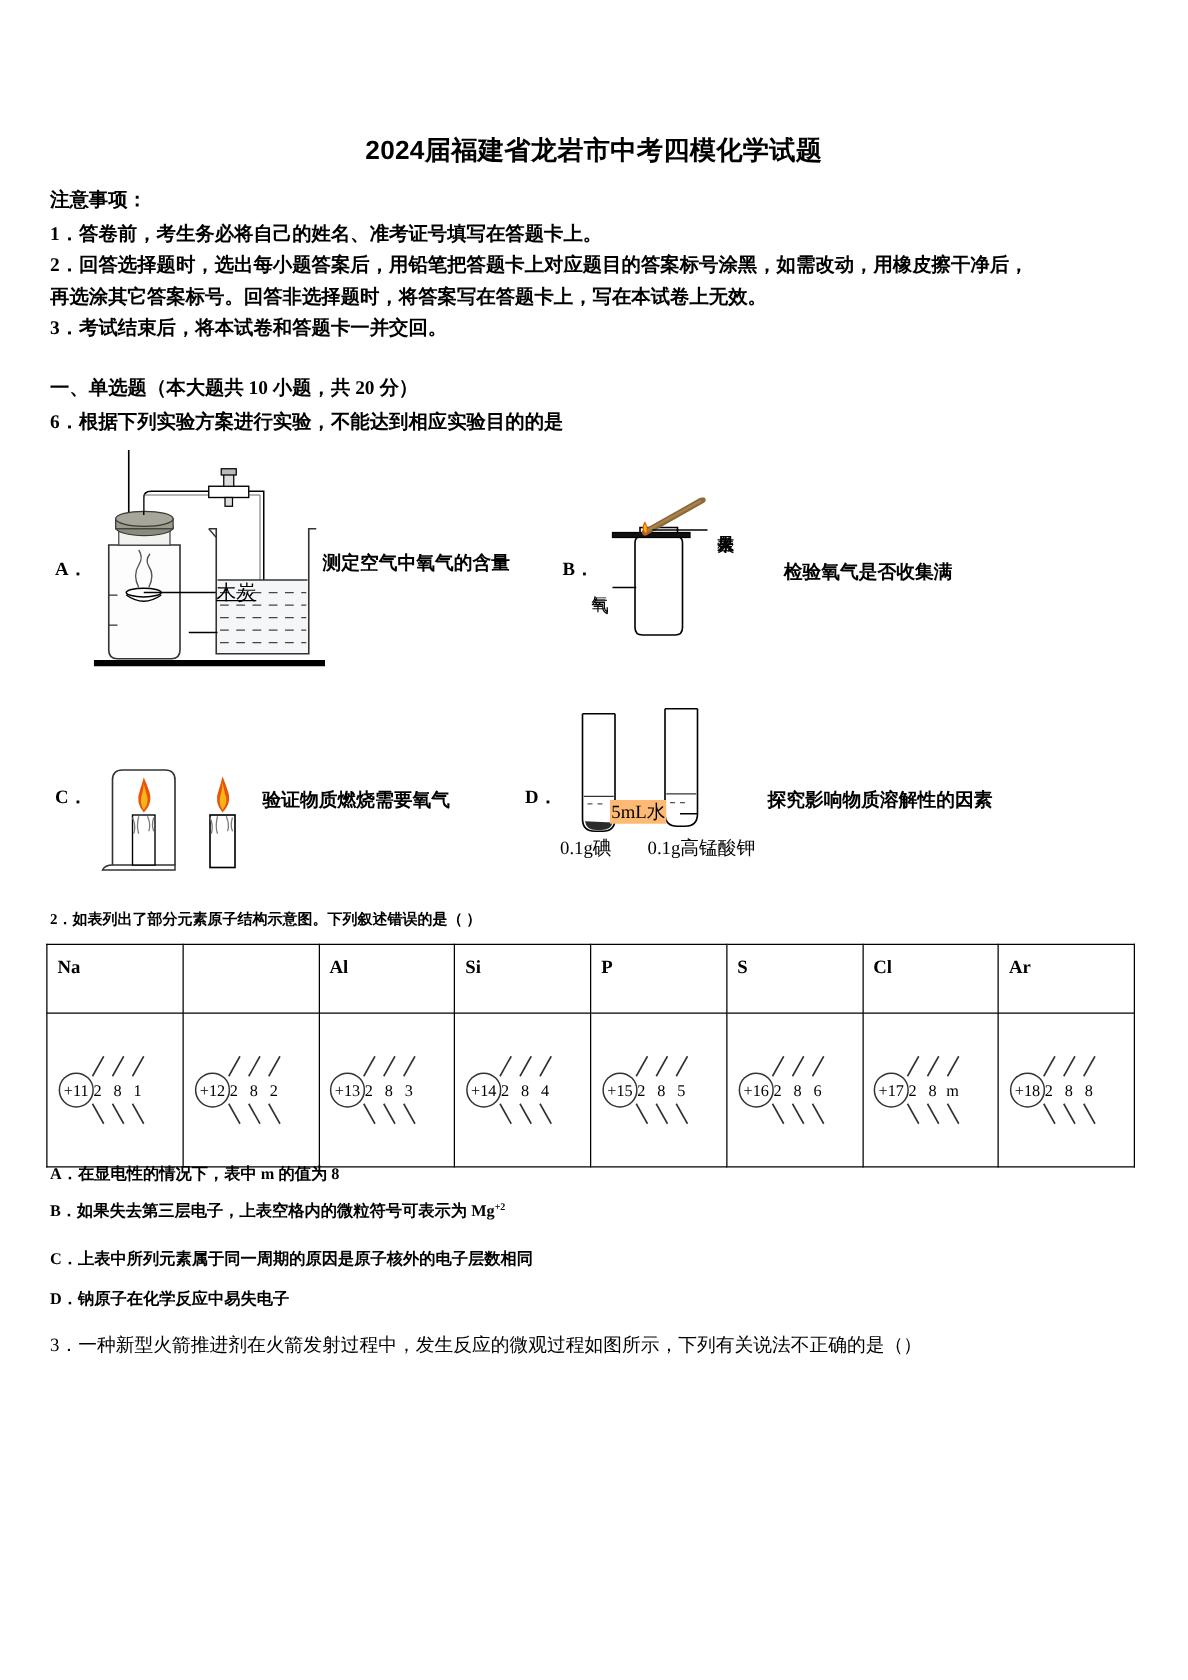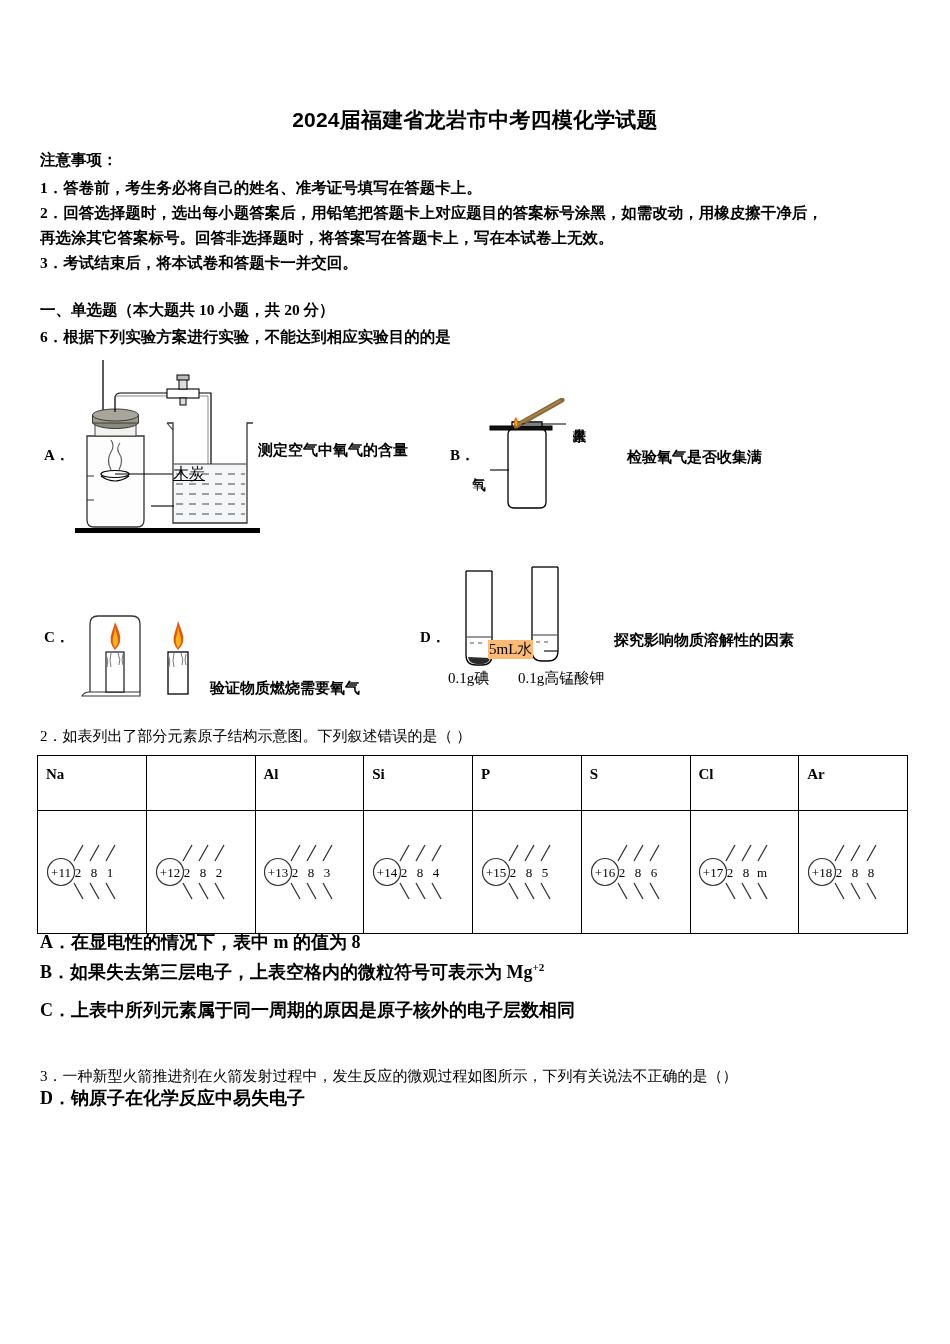--- a/index.html
+++ b/index.html
@@ -78,21 +78,22 @@
   
   .figA { position: absolute; left: 75px; top: 360px; width: 185px; height: 180px; }
   .figB { position: absolute; left: 470px; top: 398px; width: 150px; height: 132px; }
   .figC { position: absolute; left: 80px; top: 608px; width: 130px; height: 92px; }
   .figD { position: absolute; left: 452px; top: 563px; width: 170px; height: 132px; }
 
   
   .q2-stem {
     position: absolute;
     left: 40px; top: 727px;
-    font-size: 15px;
+    font-size: 12px;
+    font-weight: bold;
   }
   table.struct {
     position: absolute;
     left: 37px;
     top: 755px;
     width: 871px;
     border-collapse: collapse;
     table-layout: fixed;
   }
   table.struct th, table.struct td {
@@ -117,27 +118,27 @@
     left: 50%;
     top: 50%;
     transform: translate(-50%, -50%);
     width: 104px;
     height: 66px;
   }
 
   .ans {
     position: absolute;
     left: 40px;
-    font-size: 18px;
+    font-size: 13px;
     font-weight: bold;
   }
   .a2a { top: 930px; }
   .a2b { top: 960px; }
   .a2c { top: 998px; }
-  .a2d { top: 1086px; }
+  .a2d { top: 1030px; }
   .q3-stem {
     position: absolute;
     left: 40px; top: 1067px;
     font-size: 15px;
   }
   sup { font-size: 0.62em; vertical-align: super; }
 </style>
 </head>
 <body>
 
@@ -256,21 +257,21 @@
       <path d="M35,42 Q28,34 32,24 Q34,18 35,14 Q37,18 39,24 Q43,34 35,42 Z" fill="#e8540a"></path>
       <path d="M35,40 Q31,34 34,26 Q35,22 35,19 Q36,23 37,27 Q40,34 35,40 Z" fill="#f7b519"></path>
 
       <rect x="88" y="44" width="20" height="42" fill="#fff" stroke="#000" stroke-width="1.3"></rect>
       <path d="M88,46 q3,7 1,13 M94,45 q-2,8 0,14 M101,45 q3,7 1,12 M106,46 q-2,6 0,11" fill="none" stroke="#777" stroke-width="1"></path>
 
       <path d="M98,42 Q91,34 95,24 Q97,18 98,13 Q100,18 102,24 Q106,34 98,42 Z" fill="#e8540a"></path>
       <path d="M98,40 Q94,34 97,26 Q98,22 98,18 Q99,23 100,27 Q103,34 98,40 Z" fill="#f7b519"></path>
     </svg>
   </div>
-  <div class="opt-caption" style="left:210px; top:631px;margin-top:48px;">验证物质燃烧需要氧气</div>
+  <div class="opt-caption" style="left:210px; top:631px;">验证物质燃烧需要氧气</div>
 
   <div class="opt-label" style="left:420px; top:628px;">D．</div>
   <div class="figD">
     <svg width="170" height="132" viewBox="0 0 170 132">
 
       <path d="M14,8 L14,92 Q14,102 24,102 L30,102 Q40,102 40,92 L40,8" fill="#fff" stroke="#000" stroke-width="1.3"></path>
       <line x1="14" y1="8" x2="40" y2="8" stroke="#000" stroke-width="1.3"></line>
 
       <line x1="15" y1="74" x2="39" y2="74" stroke="#333" stroke-width="1"></line>
       <line x1="18" y1="80" x2="30" y2="80" stroke="#555" stroke-width="1" stroke-dasharray="4 4"></line>

